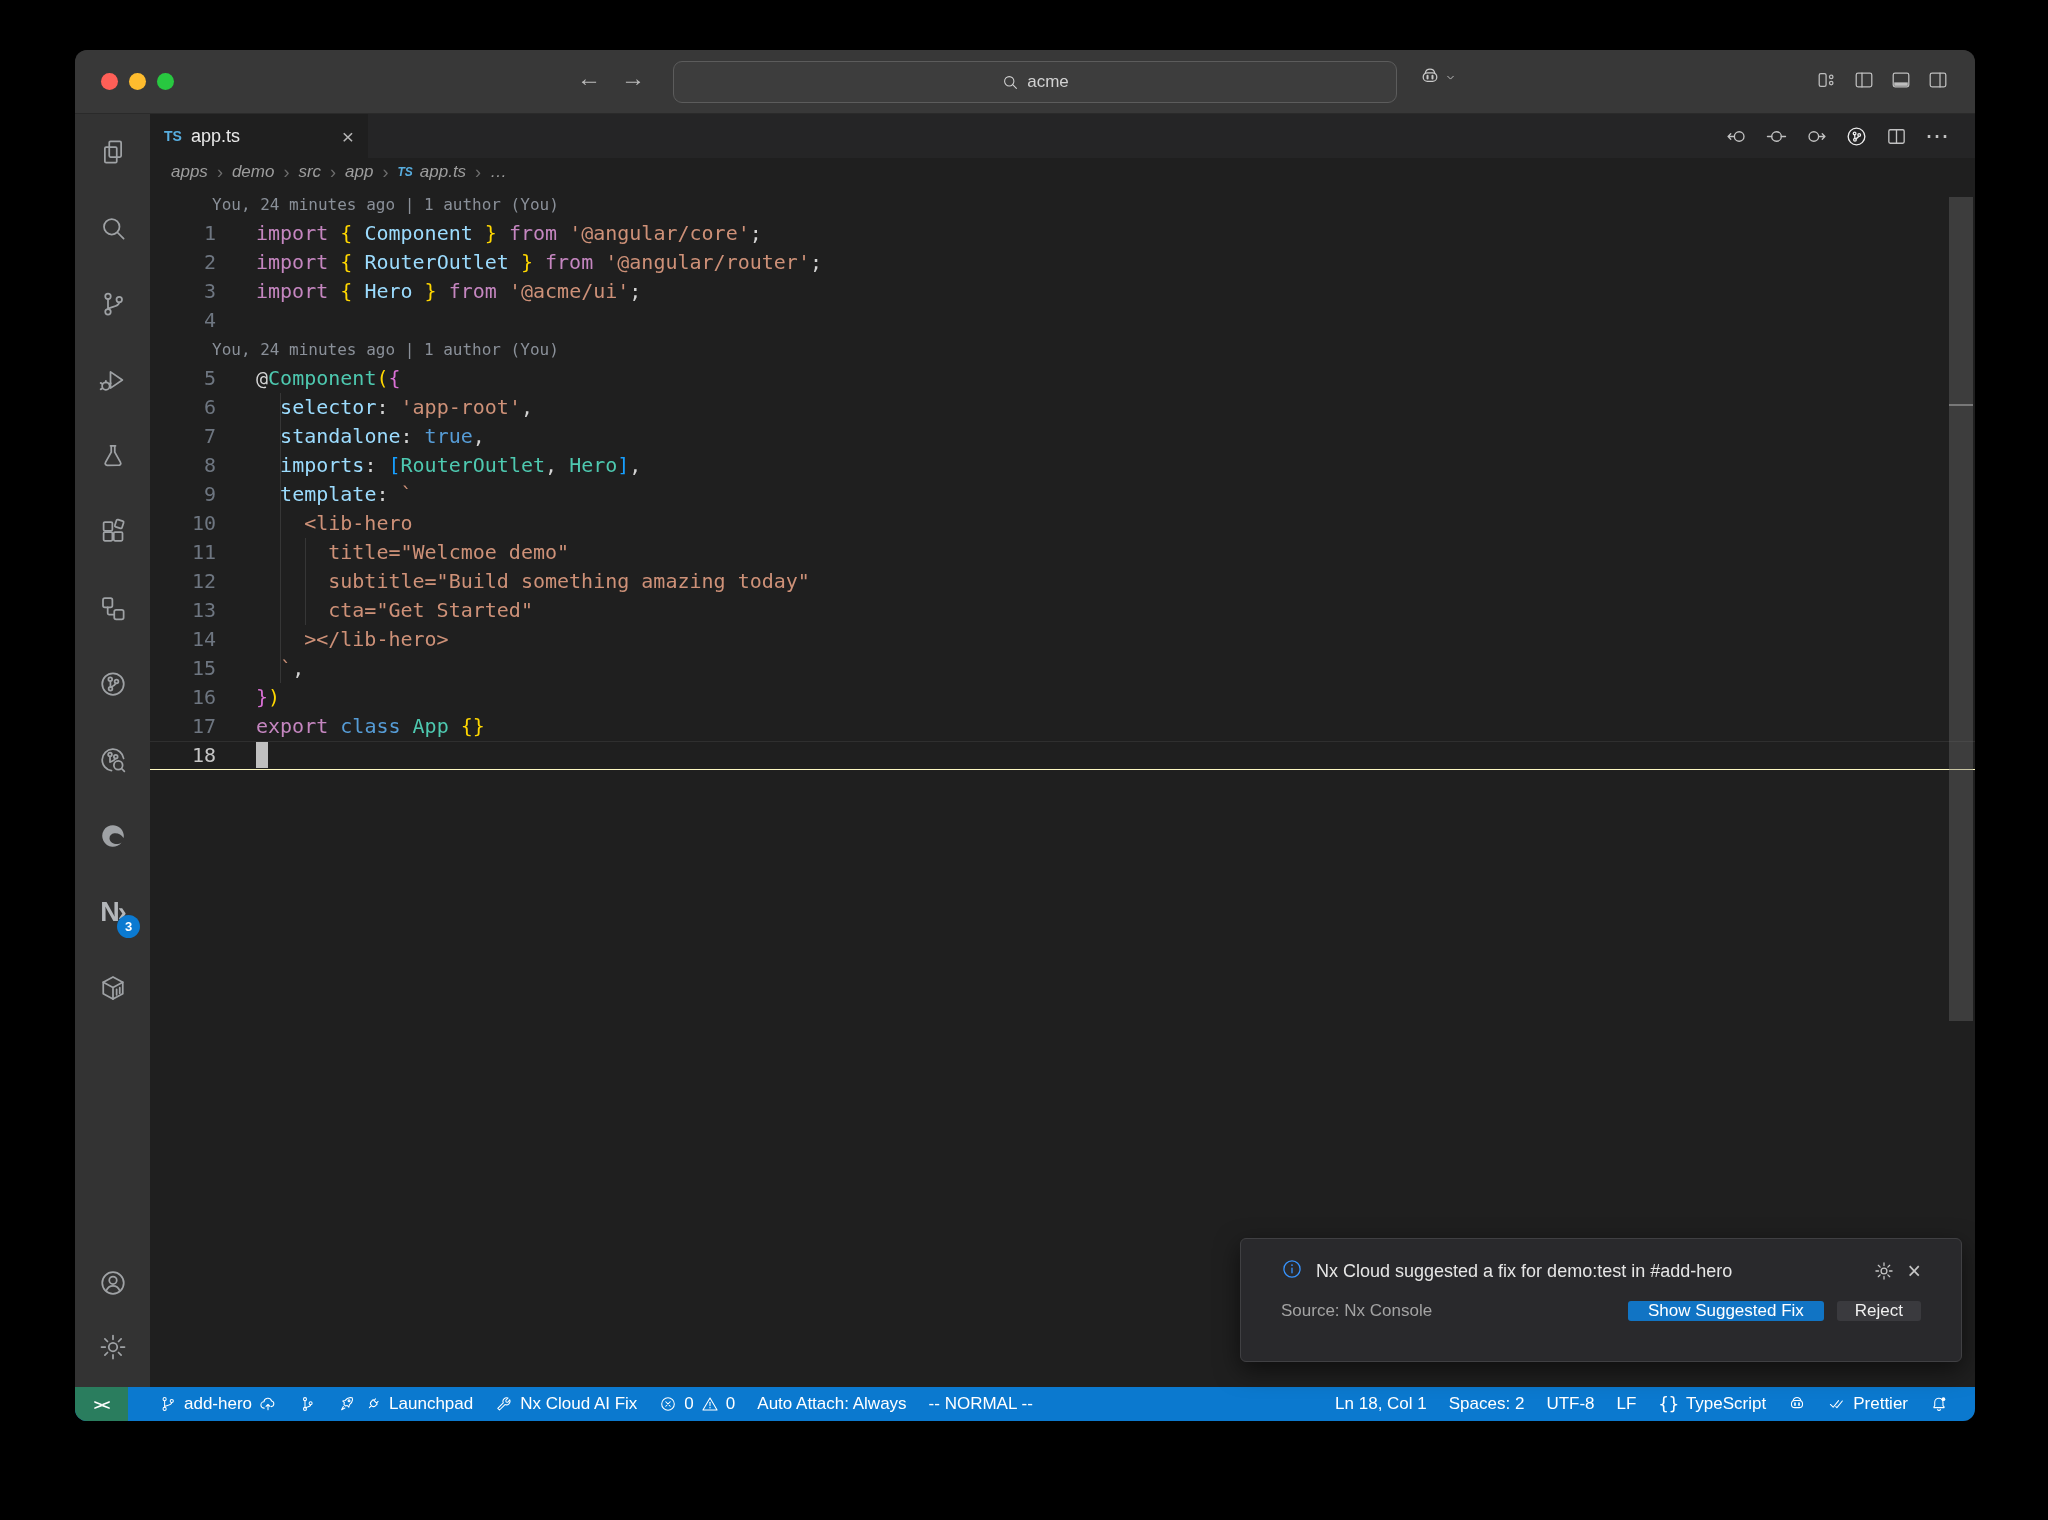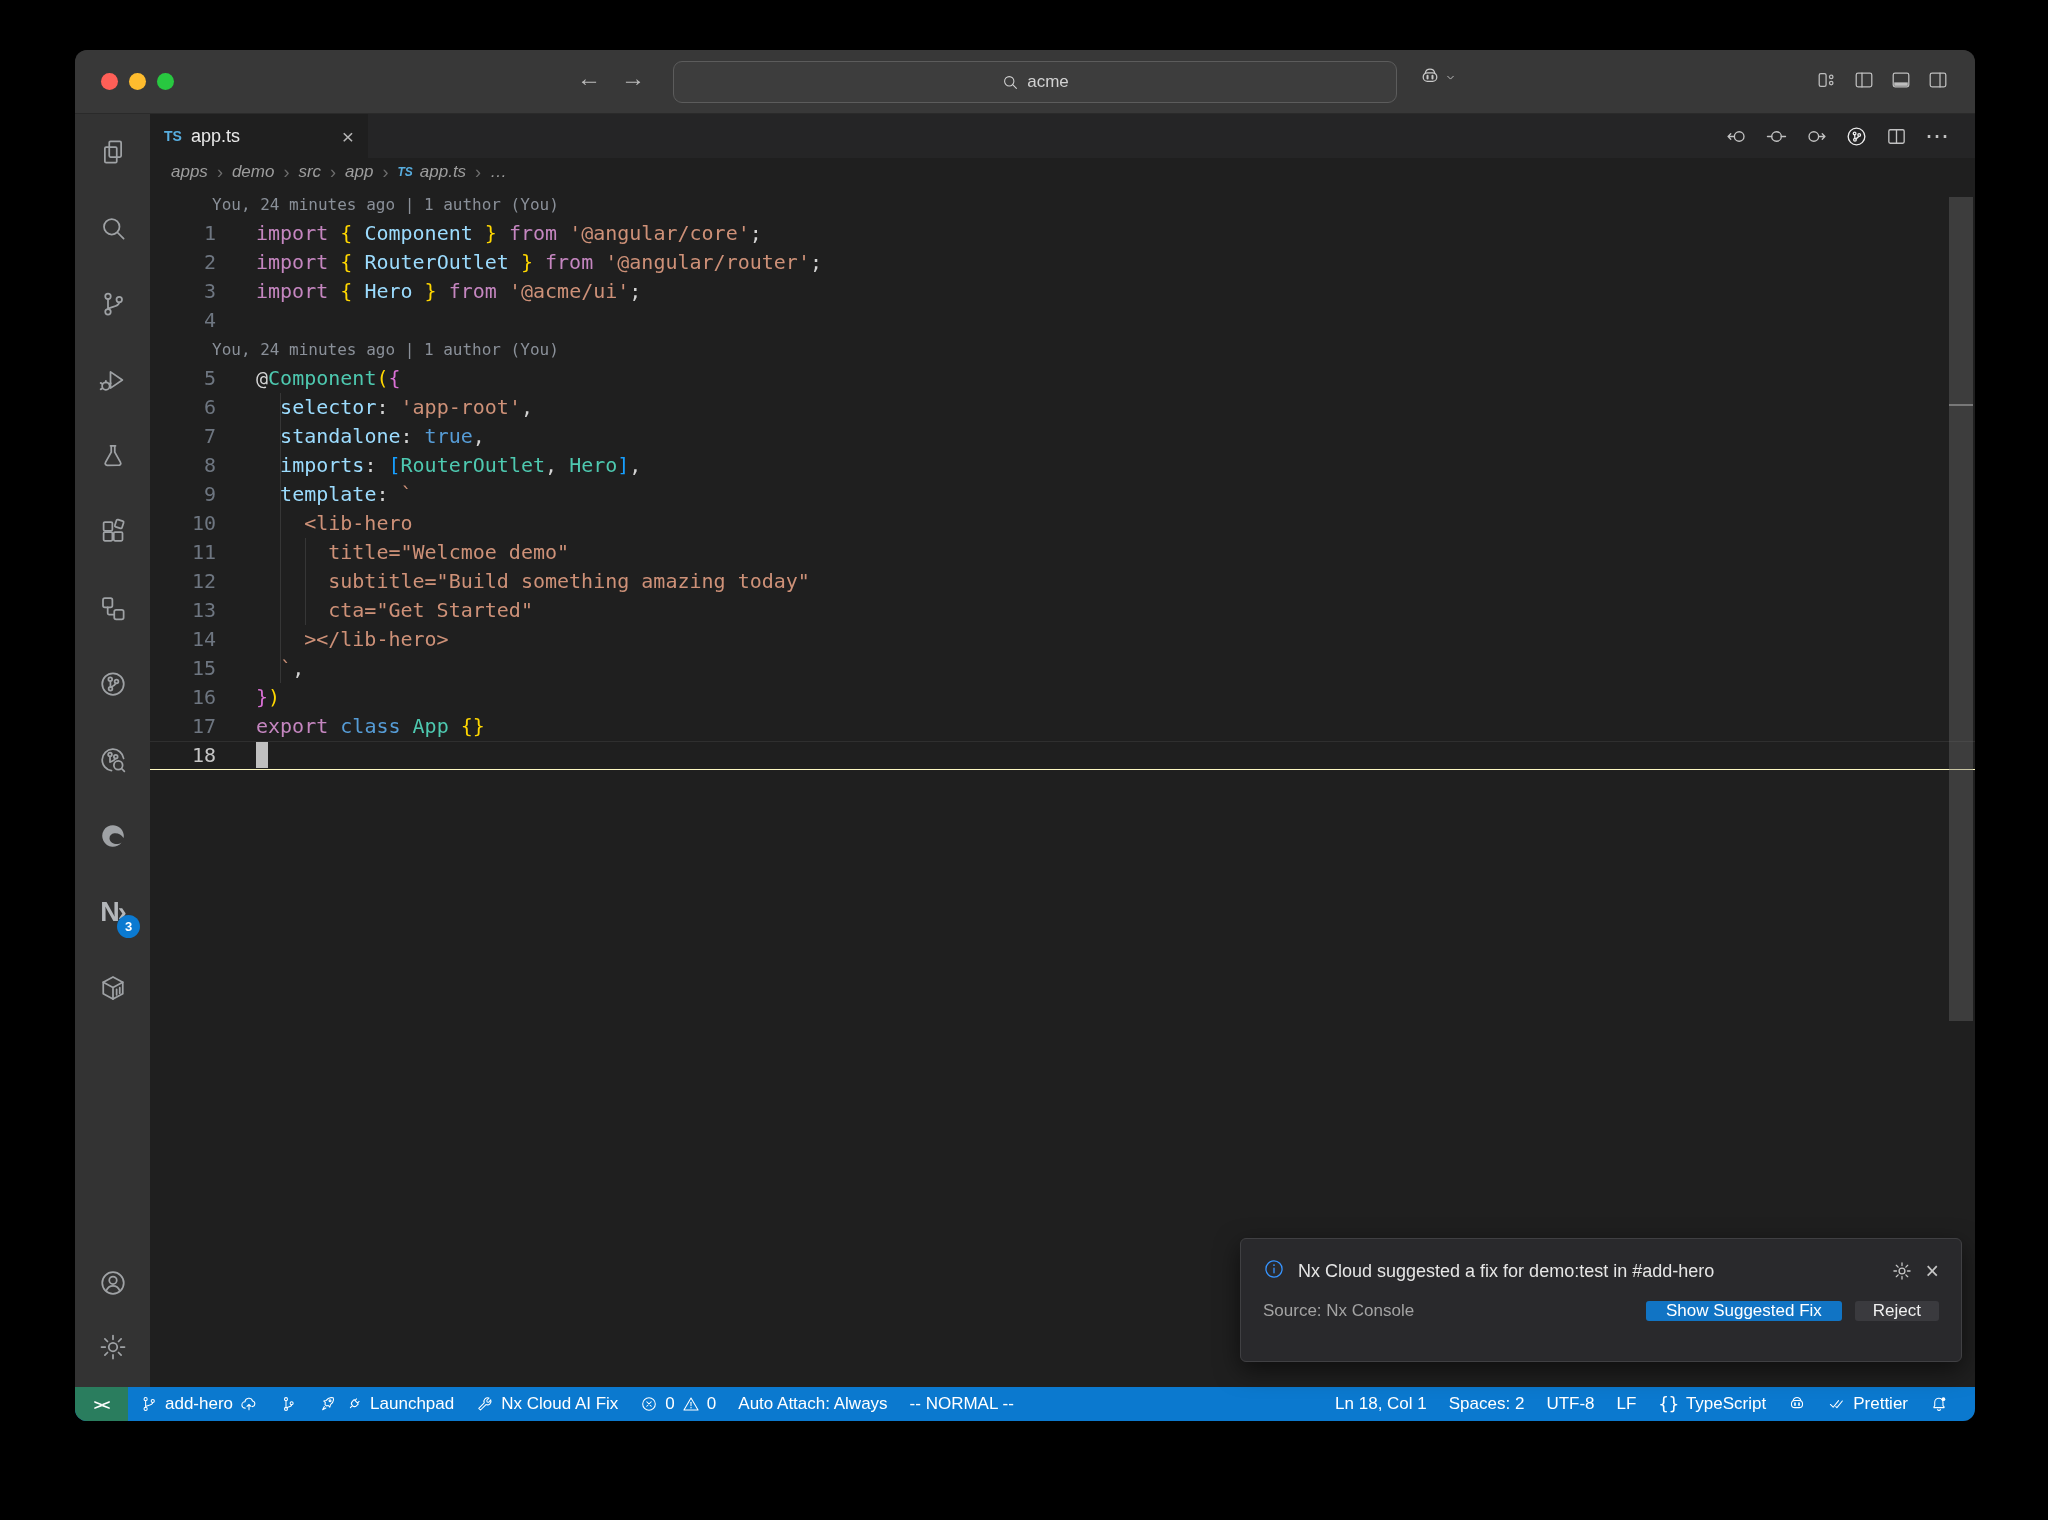--- a/index.html
+++ b/index.html
@@ -59,37 +59,37 @@
   .blame-row{height:29px;display:flex;align-items:center;padding-left:62px;color:#8a9099;font-size:16px;}
   .tk-kw{color:#c586c0;} .tk-kw2{color:#569cd6;} .tk-var{color:#9cdcfe;} .tk-type{color:#4ec9b0;}
   .tk-str{color:#ce9178;} .tk-pun{color:#d4d4d4;} .tk-b1{color:#ffd700;} .tk-b2{color:#da70d6;} .tk-b3{color:#179fff;}
   .cursor-block{display:inline-block;width:12px;height:26px;background:#c0c0c0;vertical-align:-6px;}
   .indent-guide{position:absolute;width:1px;background:#363636;}
   .scrollbar{position:absolute;right:2px;top:83px;width:24px;height:824px;background:rgba(110,110,110,.38);}
   .scroll-marker{position:absolute;left:0;top:207px;width:100%;height:2px;background:#787878;}
   
   .notification{position:absolute;right:13px;bottom:59px;width:722px;height:124px;background:#29292c;
     border:1px solid #404043;border-radius:6px;box-shadow:0 8px 24px rgba(0,0,0,.55);
-    padding:19px 22px;box-sizing:border-box;z-index:5;}
+    padding:19px 40px;box-sizing:border-box;z-index:5;}
   .notif-head{display:flex;align-items:center;gap:13px;}
   .notif-title{flex:1;color:#e6e6e6;font-size:18px;}
   .notif-icon-btn{color:#c5c5c5;cursor:pointer;} .notif-icon-btn svg{display:block;}
   .notif-close{color:#c5c5c5;font-size:23px;line-height:1;cursor:pointer;}
   .notif-body{display:flex;align-items:center;margin-top:17px;}
   .notif-source{flex:1;color:#a3a3a3;font-size:17px;}
   .btn{height:20px;border:none;border-radius:3px;font-size:17px;font-family:"Liberation Sans",sans-serif;
     cursor:pointer;display:flex;align-items:center;}
   .btn-primary{background:#1174c4;color:#fff;padding:0 20px;margin-right:13px;}
   .btn-secondary{background:#3a3a3e;color:#f0f0f0;padding:0 18px;}
   
   .statusbar{height:34px;flex:none;background:#0b79cf;display:flex;align-items:stretch;color:#fff;
     font-size:17px;}
   .sb-remote{width:53px;flex:none;background:#2a7d5e;display:flex;align-items:center;justify-content:center;
     font-weight:700;font-size:15px;letter-spacing:-1px;cursor:pointer;}
-  .sb-left{flex:1;display:flex;align-items:center;padding-left:1px;min-width:0;}
+  .sb-left{flex:1;display:flex;align-items:center;padding-left:20px;min-width:0;}
   .sb-right{display:flex;align-items:center;padding-right:16px;}
   .sb-item{display:flex;align-items:center;padding:0 11px;height:100%;cursor:pointer;white-space:nowrap;}
   .sb-item > * + *{margin-left:7px;}
   .sb-item .icon svg{display:block;}
   .sb-item .txt-icon{font-size:17px;font-family:"DejaVu Sans Mono",monospace;}
 </style>
 </head>
 <body>
 
 <div class="stage">

